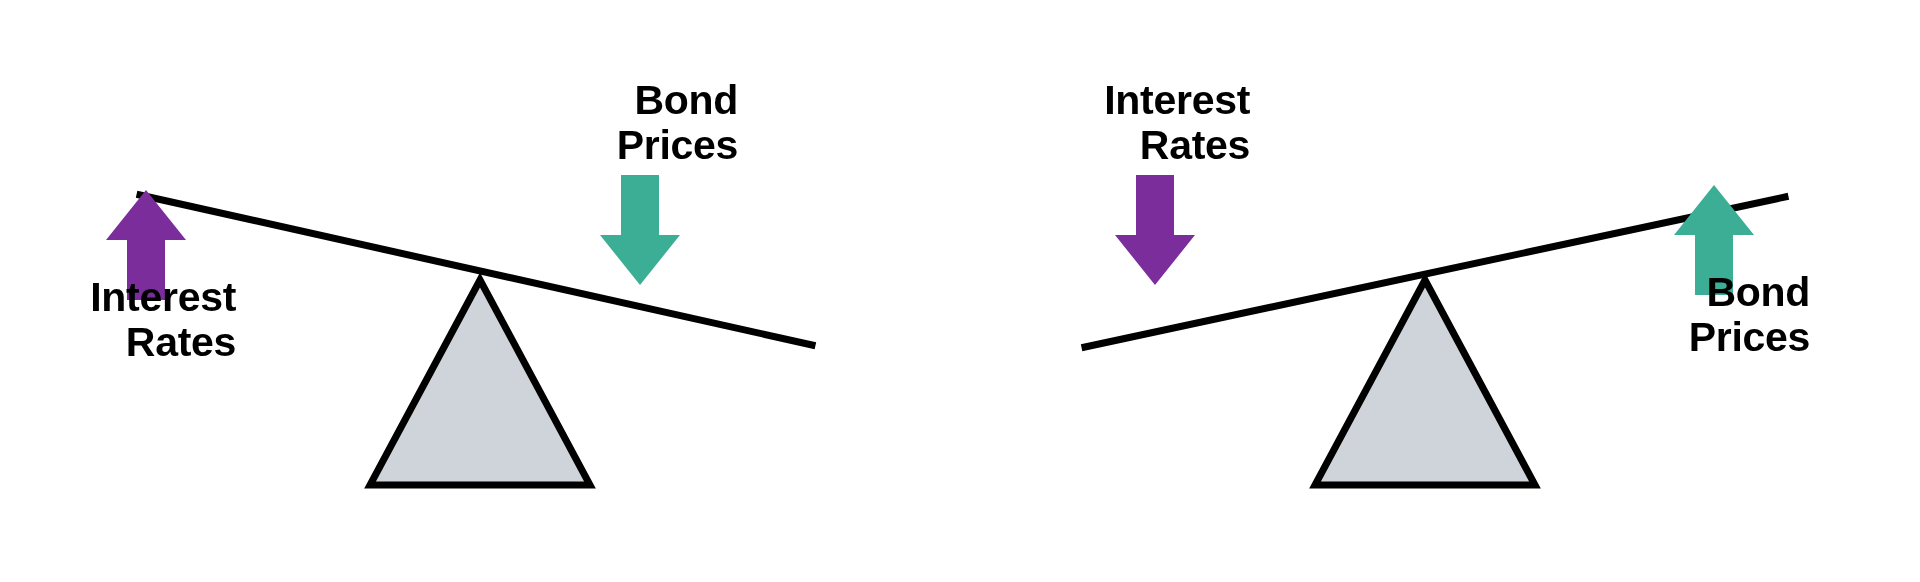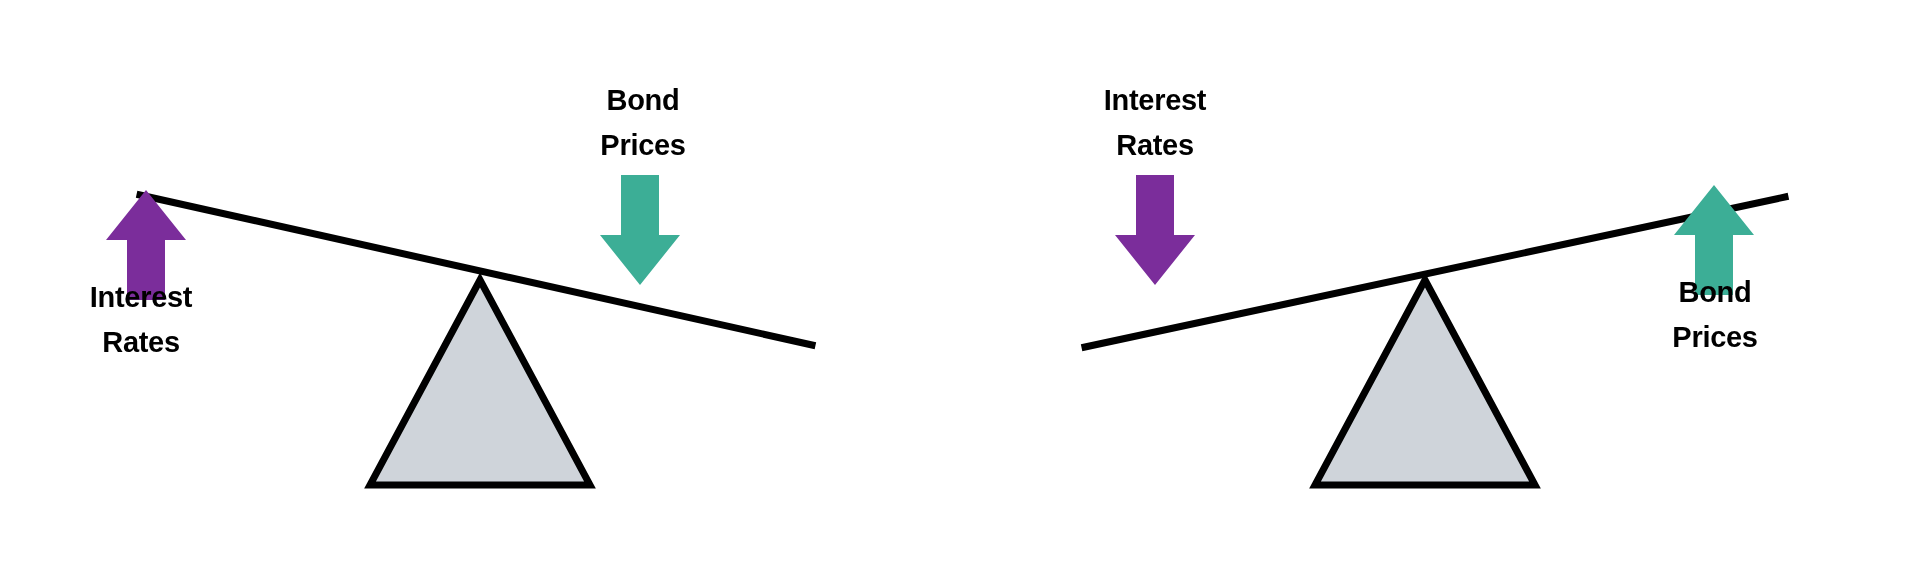--- a/index.html
+++ b/index.html
@@ -34,24 +34,24 @@
     top: 0;
     width: 960px;
     height: 582px;
     overflow: visible;
   }
 
   .label {
     position: absolute;
     font-family: "Liberation Sans", sans-serif;
     font-weight: bold;
-    font-size: 29px;
+    font-size: 41px;
     line-height: 45px;
     color: #000000;
-    text-align: center;
+    text-align: right;
     white-space: pre-line;
     letter-spacing: -0.3px;
   }
 </style>
 </head>
 <body>
 
 <div id="stage">
 
   <div class="panel" id="panel-left">

